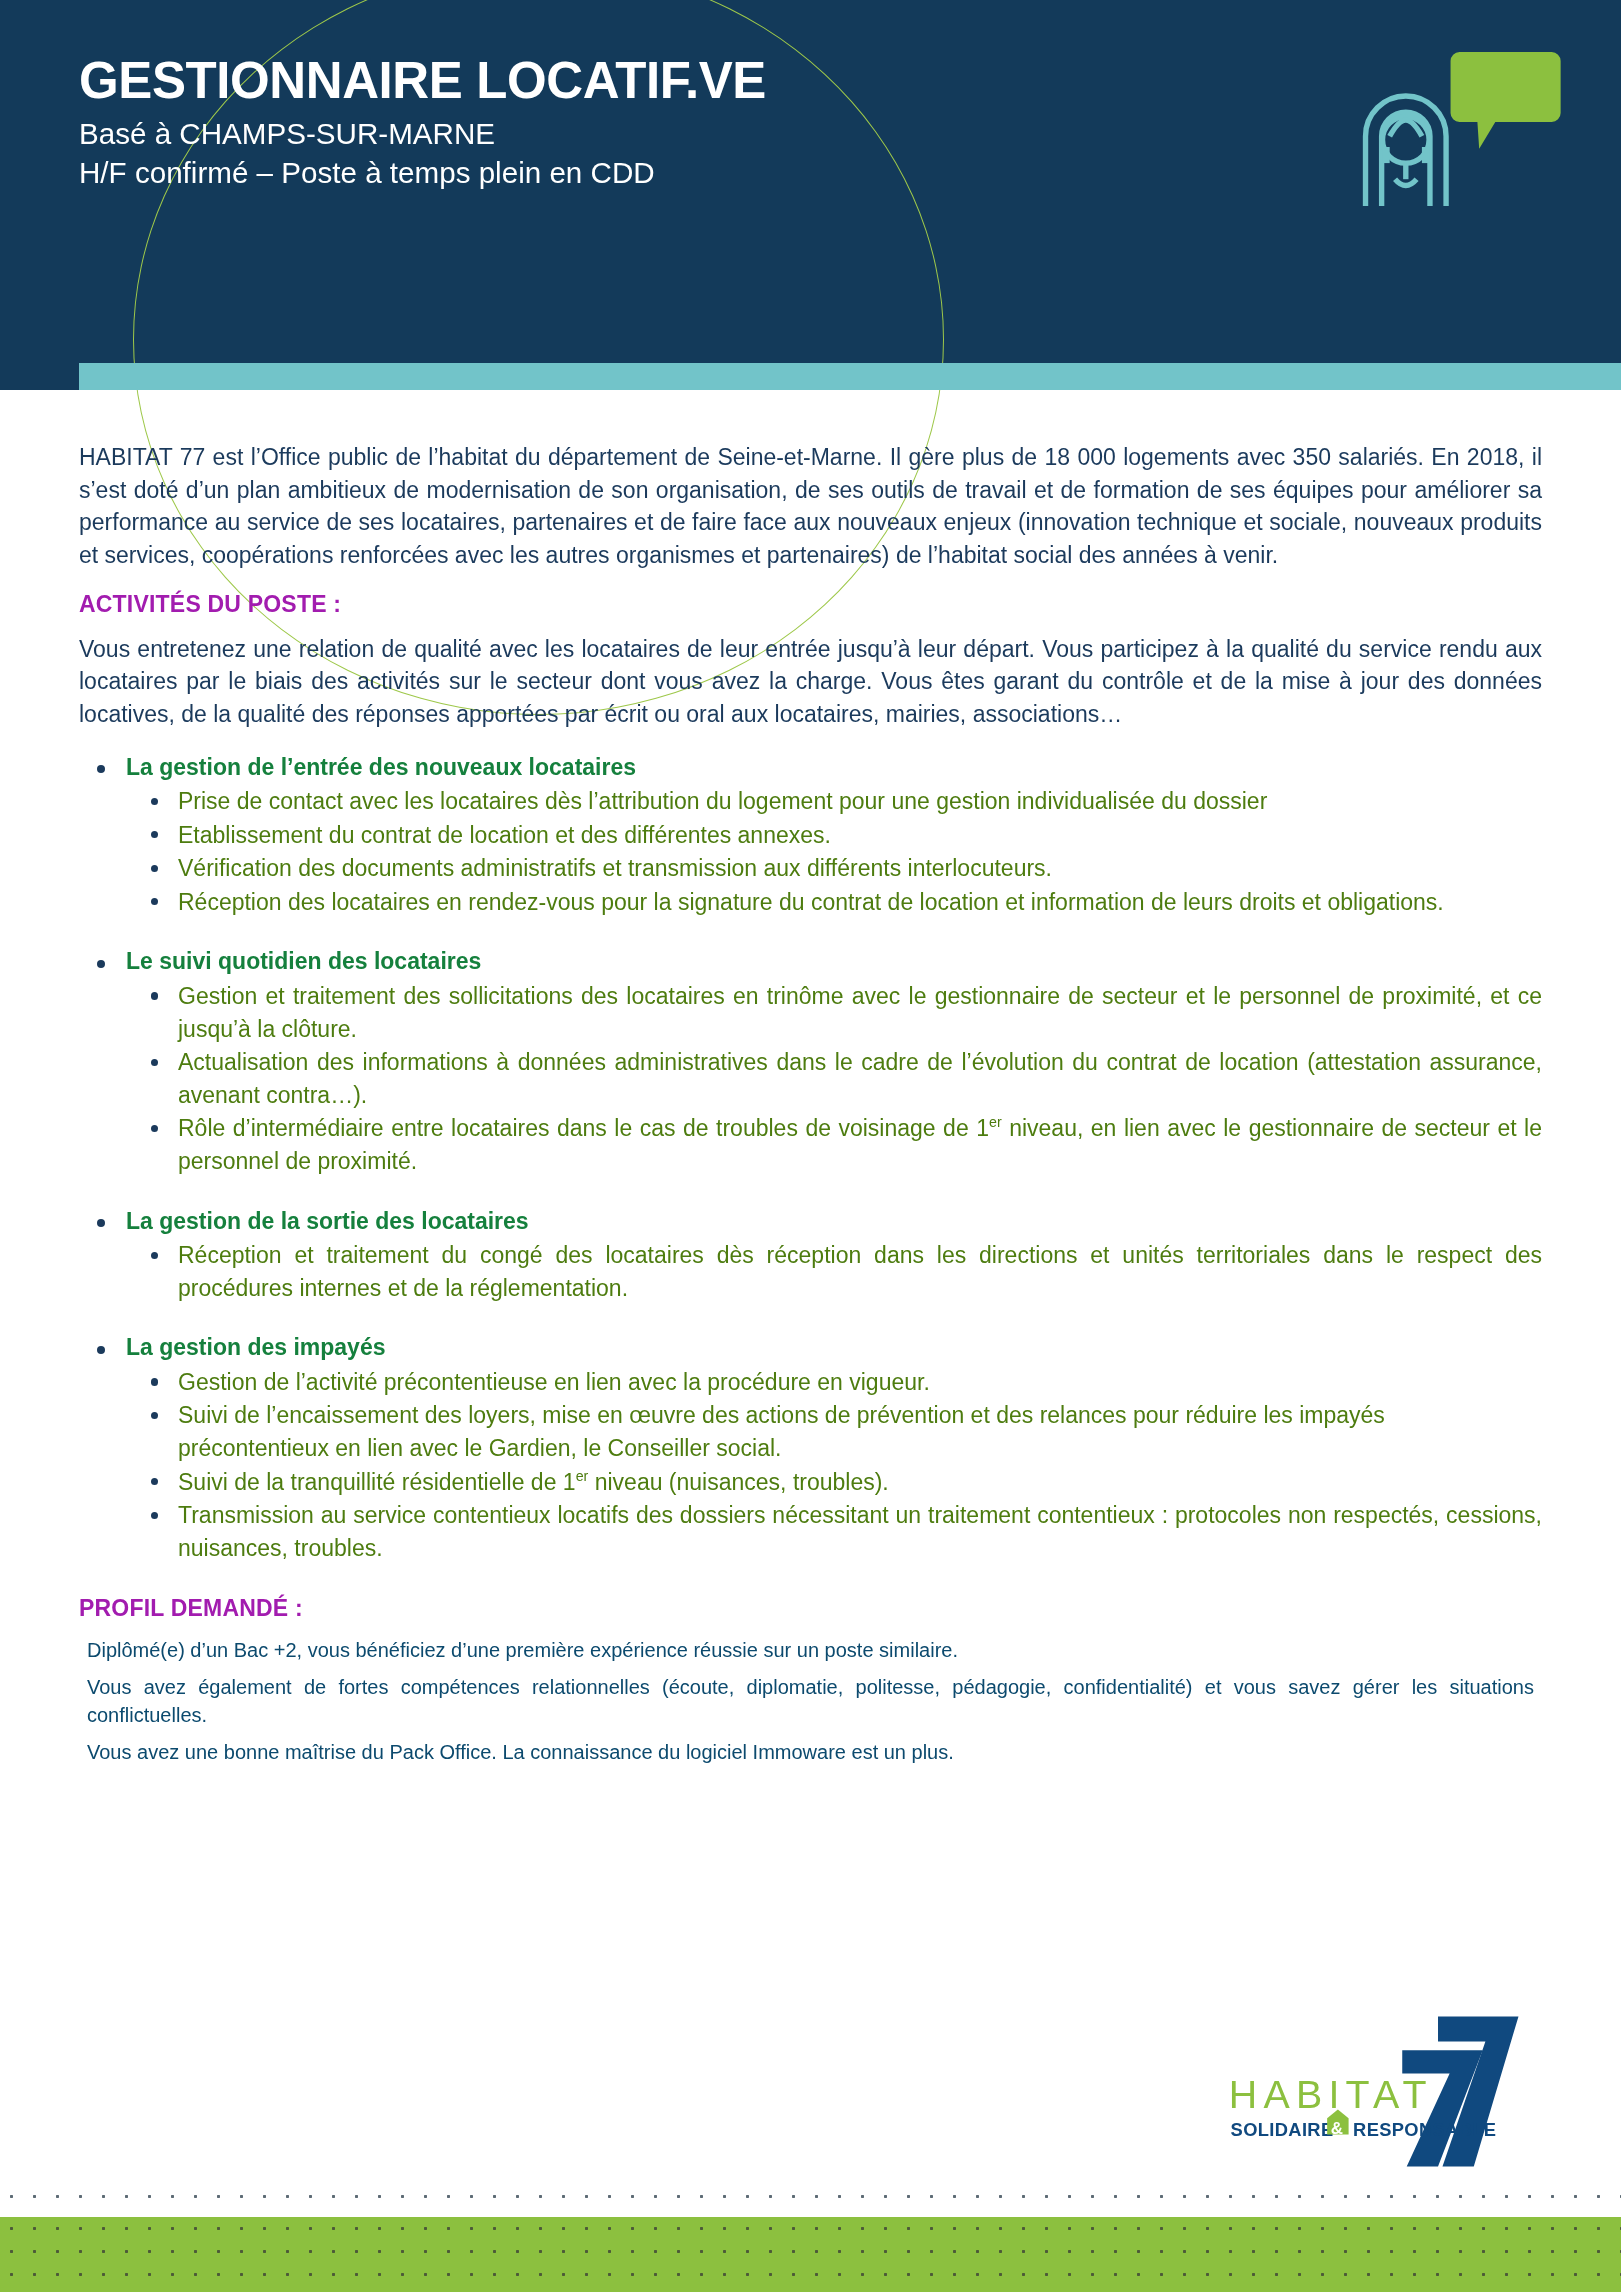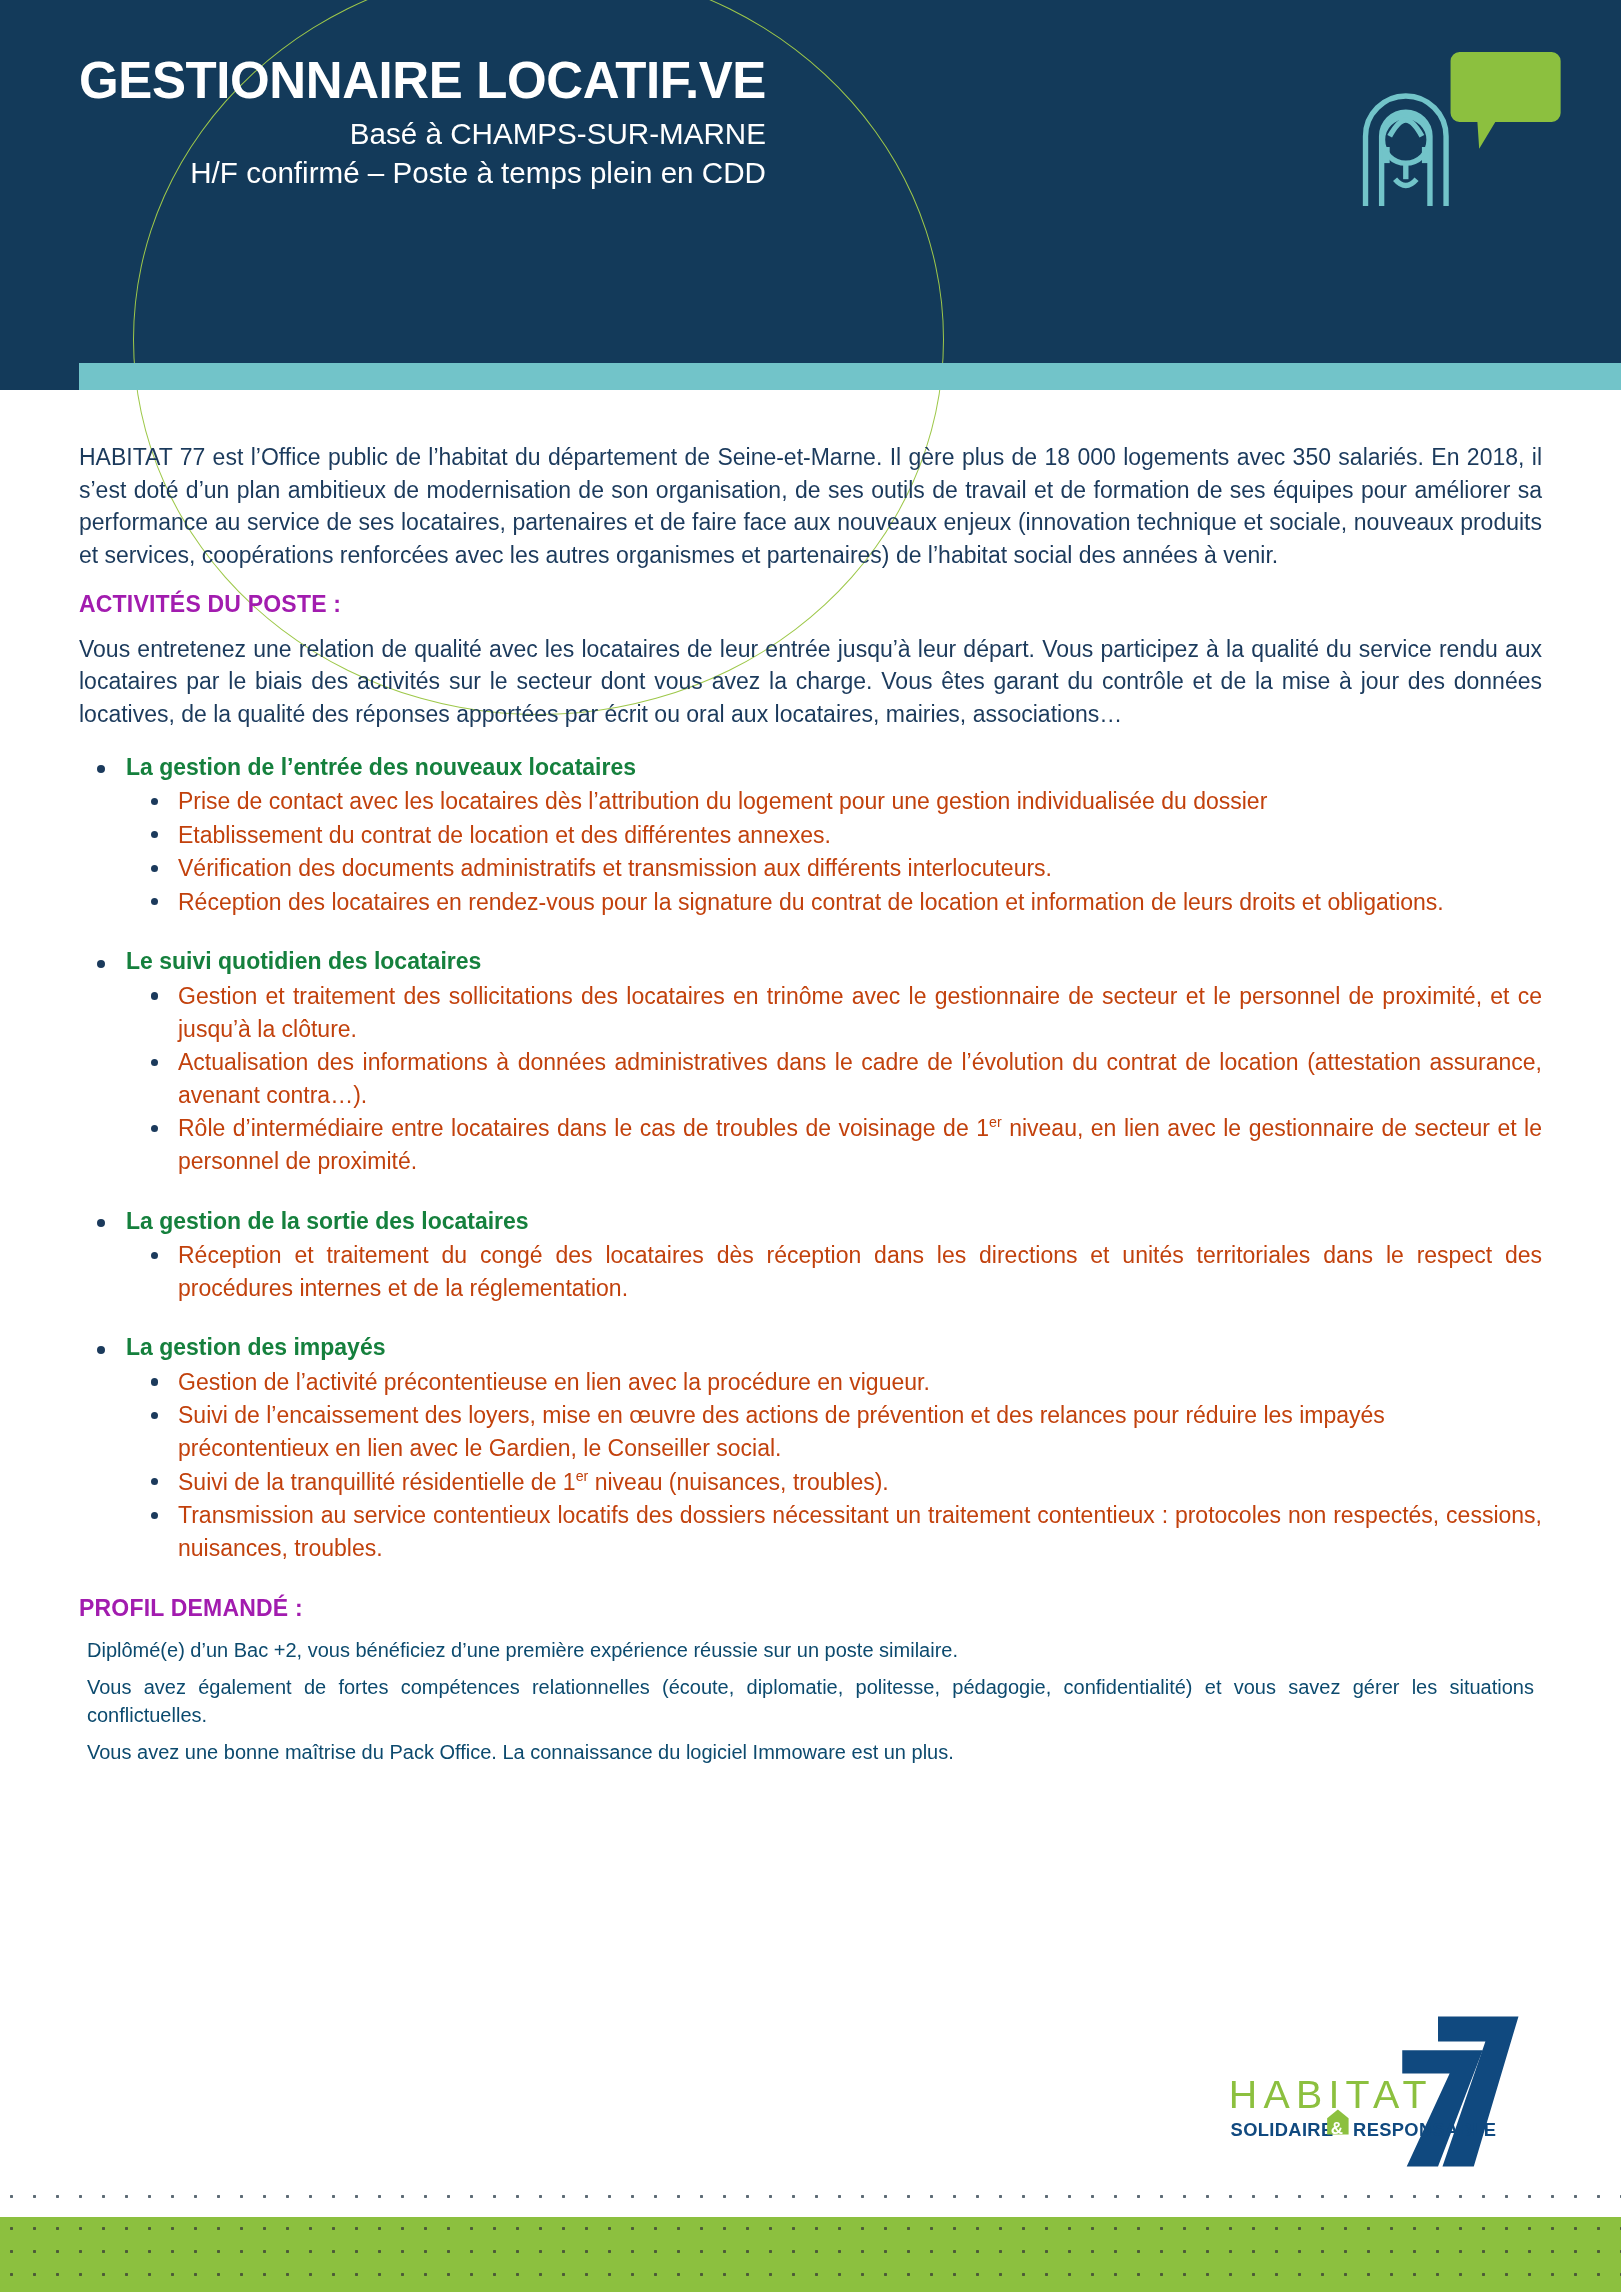--- a/index.html
+++ b/index.html
@@ -41,21 +41,20 @@
     width: 1621px;
     height: 363px;
     background: #133a5a;
     z-index: 2;
   }
   .header-inner {
     position: absolute;
     left: 79px;
     top: 54px;
     z-index: 5;
-    text-align: right;
   }
   .job-title {
     color: #ffffff;
     font-size: 51px;
     font-weight: 700;
     letter-spacing: -0.4px;
     line-height: 1.06;
     margin: 0 0 7.2px 0;
     white-space: nowrap;
   }
@@ -150,21 +149,21 @@
   }
   ul.lvl2 {
     list-style: none;
     margin: 0;
     padding: 0;
   }
   ul.lvl2 > li {
     position: relative;
     font-size: 23px;
     line-height: 1.42;
-    color: #c2410c;
+    color: #4d7c0f;
     padding-left: 99px;
     margin-bottom: 0.9px;
   }
   ul.lvl2 > li::before {
     content: "";
     position: absolute;
     left: 72px;
     top: 12.5px;
     width: 7.2px;
     height: 7.2px;

